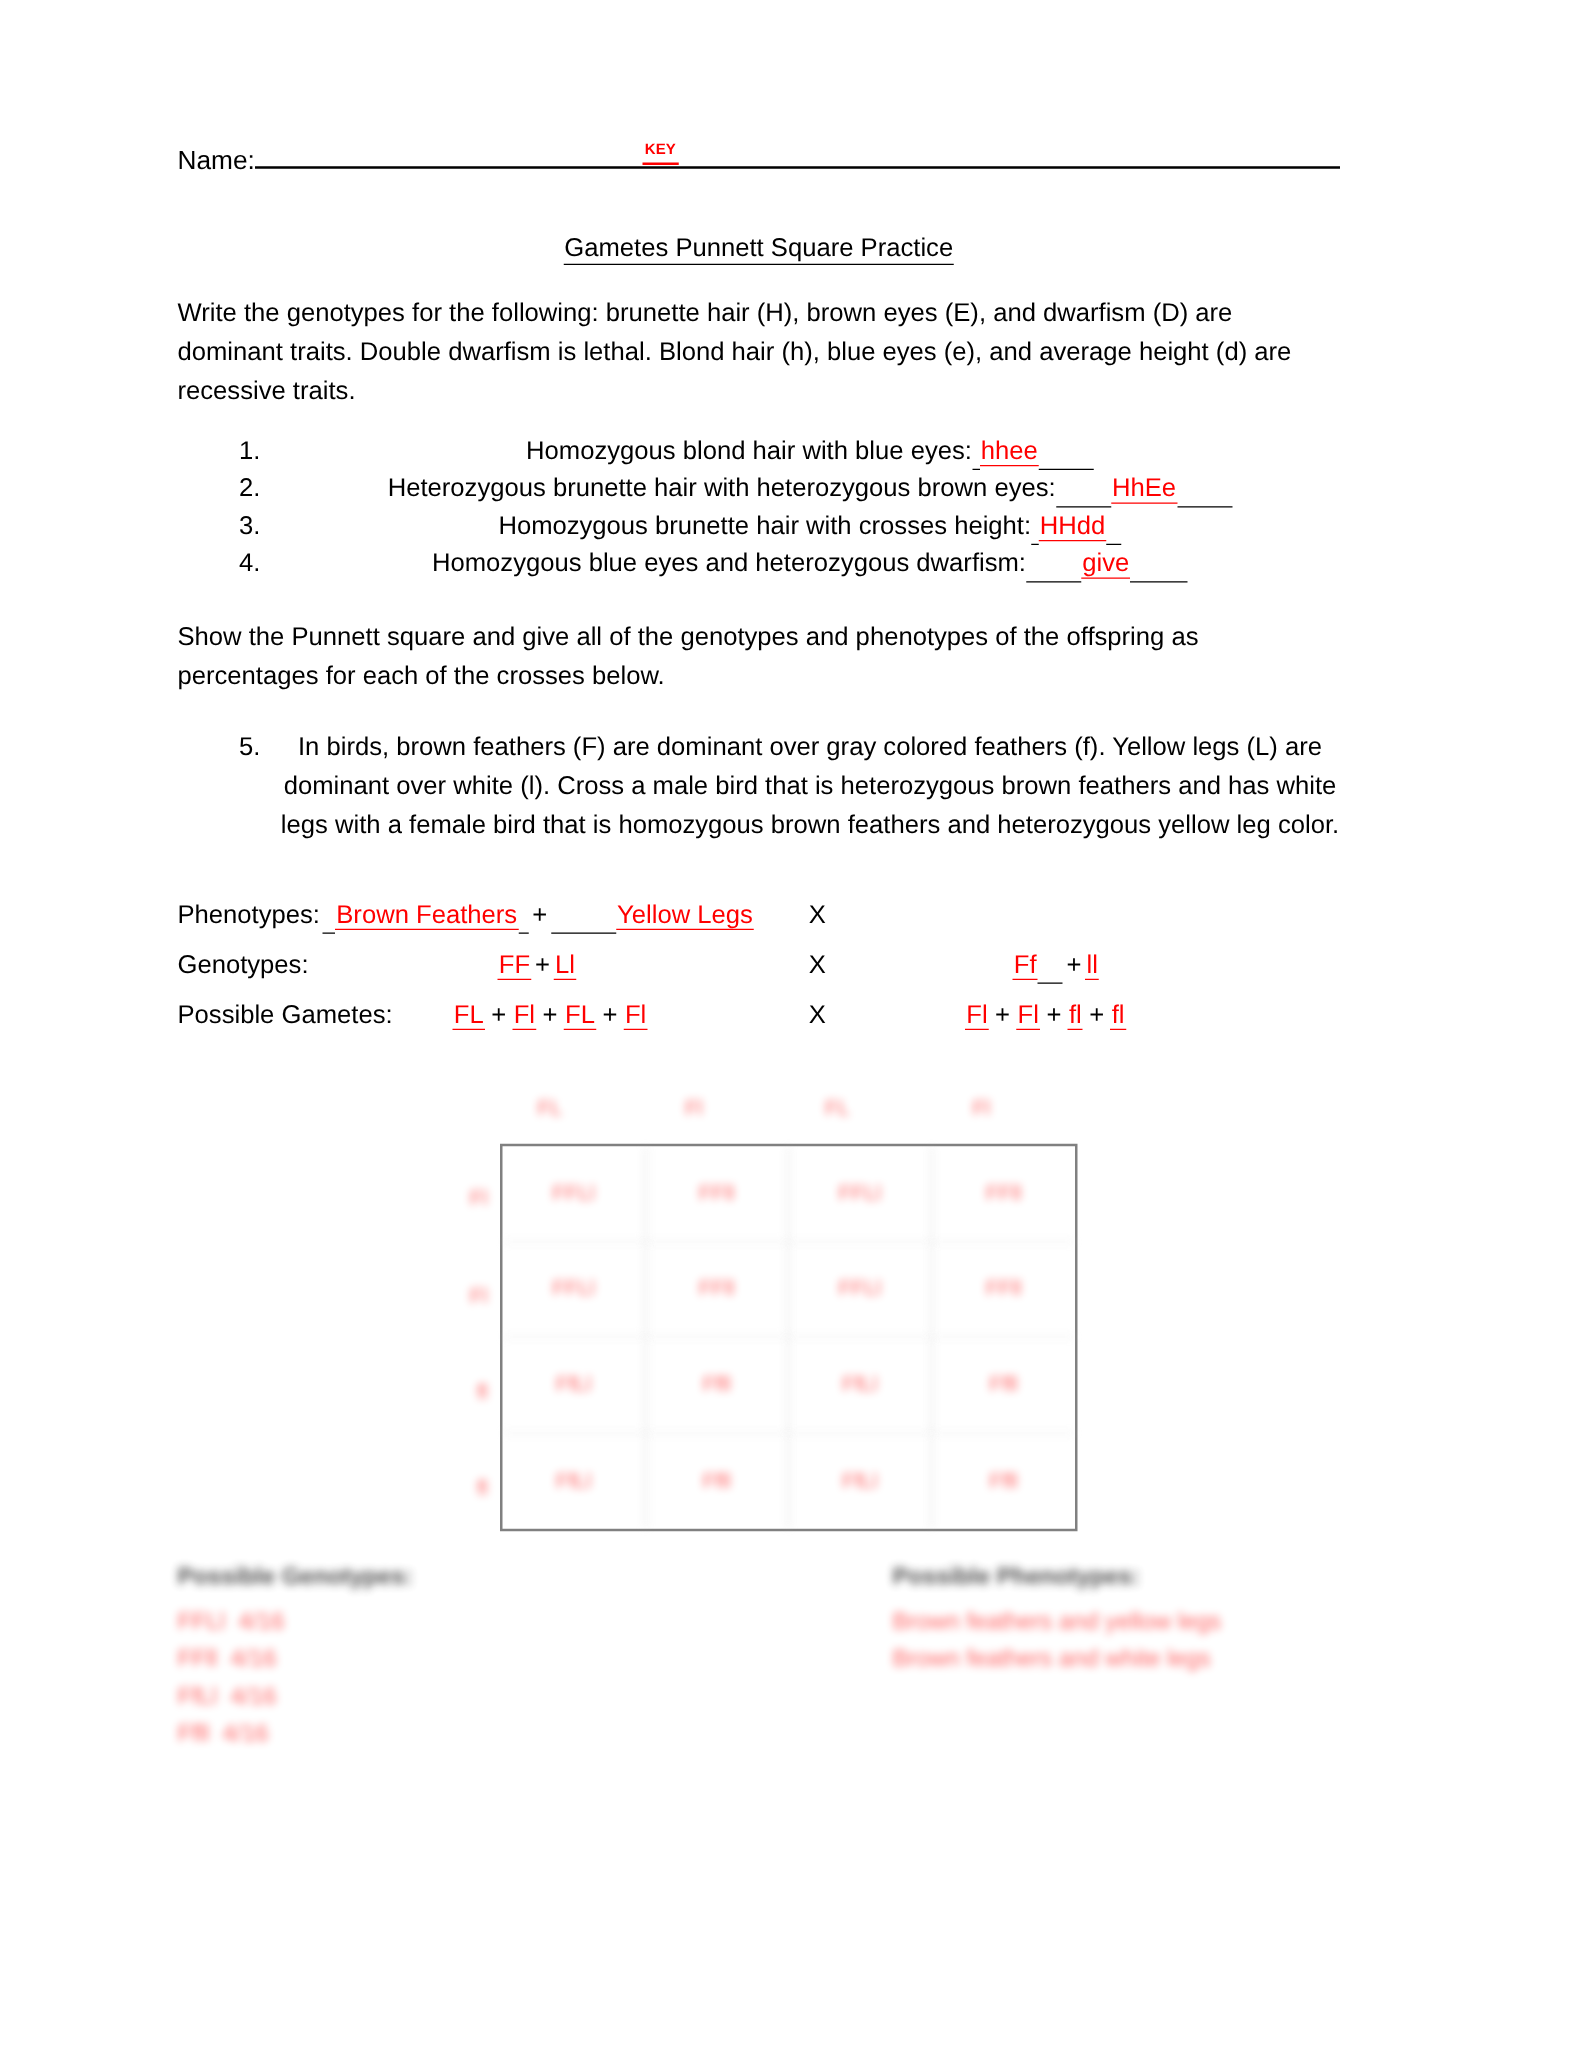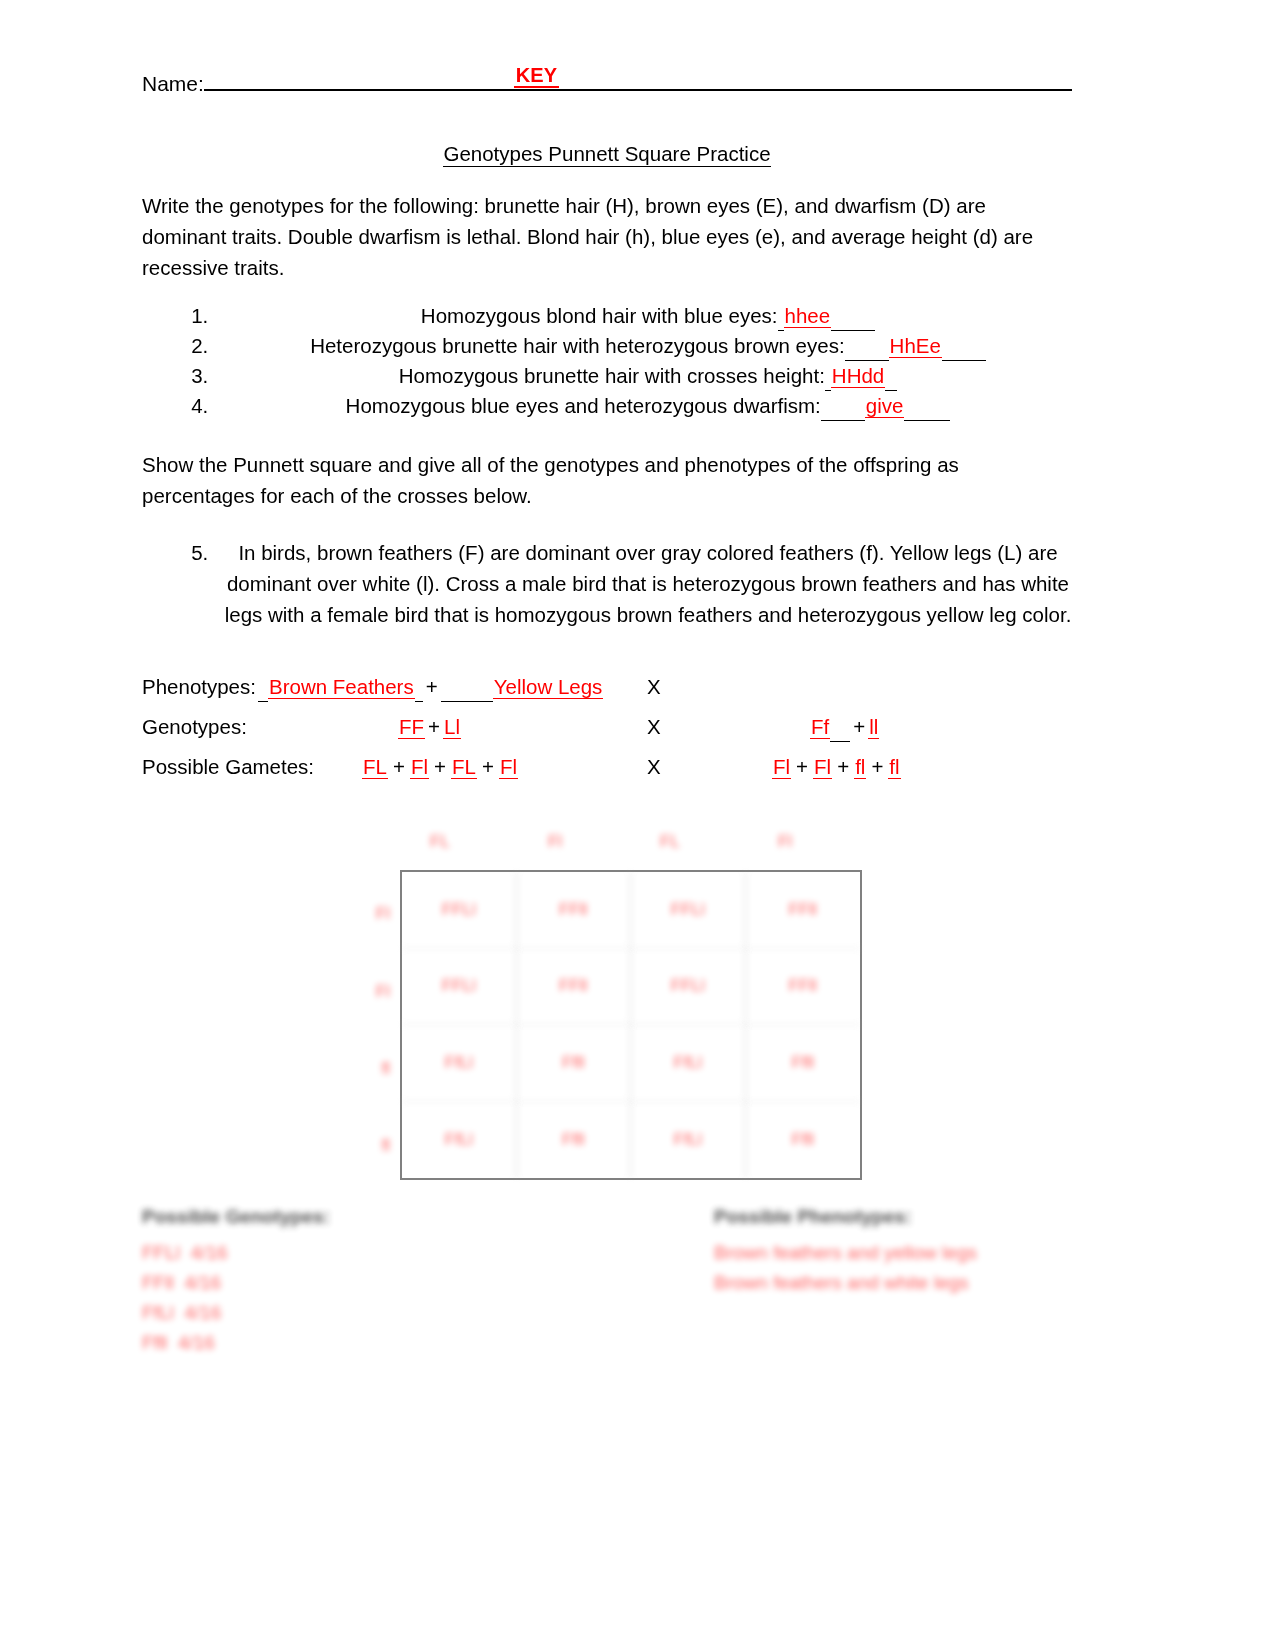--- a/index.html
+++ b/index.html
@@ -11,20 +11,21 @@
     font-family: "Liberation Sans", sans-serif;
     color: #000000;
   }
   .page {
     position: relative;
     width: 1275px;
     height: 1388px;
     background: #ffffff;
     overflow: hidden;
     box-sizing: border-box;
+    margin-top: 44px;
   }
   .content {
     position: absolute;
     left: 142px;
     top: 66px;
     width: 930px;
   }
   
   .name-row {
     display: flex;
@@ -40,21 +41,21 @@
     border-bottom: 2px solid #000;
     height: 23px;
     margin-left: 0px;
   }
   .name-key {
     position: absolute;
     left: 310px;
     bottom: 1px;
     color: #ff0000;
     font-weight: bold;
-    font-size: 20px;
+    font-size: 12px;
     border-bottom: 2px solid #ff0000;
     padding: 0 2px;
     line-height: 21px;
   }
   
   .title {
     text-align: center;
     font-size: 20.5px;
     margin-top: 44px;
     line-height: 26px;
@@ -248,21 +249,21 @@
   <div class="content">
 
     <div class="name-row">
       <span class="name-label">Name:</span>
       <span class="name-fill">
         <span class="name-key">KEY</span>
       </span>
     </div>
 
     <div class="title">
-      <span>Genotypes Punnett Square Practice</span>
+      <span>Gametes Punnett Square Practice</span>
     </div>
 
     <div class="para">Write the genotypes for the following:  brunette hair (H), brown eyes (E), and dwarfism (D) are dominant traits. Double dwarfism is lethal.  Blond hair (h), blue eyes (e), and average height (d) are recessive traits.</div>
 
     <ol class="qlist">
       <li>
         <span>Homozygous blond hair with blue eyes:</span><span class="blank-pre b-tiny"></span><span class="ans">hhee</span><span class="blank-pre b-md"></span>
       </li>
       <li>
         <span>Heterozygous brunette hair with heterozygous brown eyes:</span><span class="blank-pre b-md"></span><span class="ans">HhEe</span><span class="blank-pre b-md"></span>

